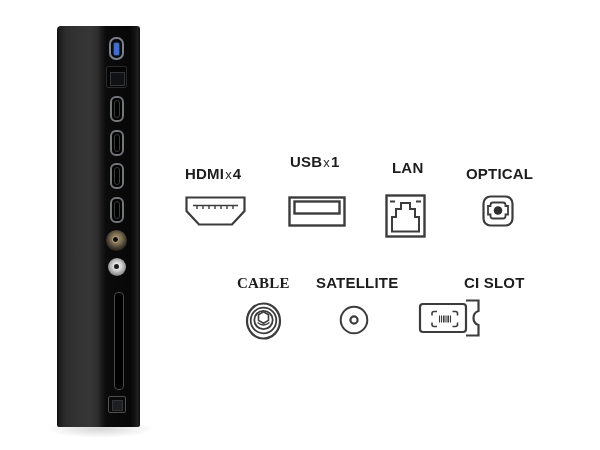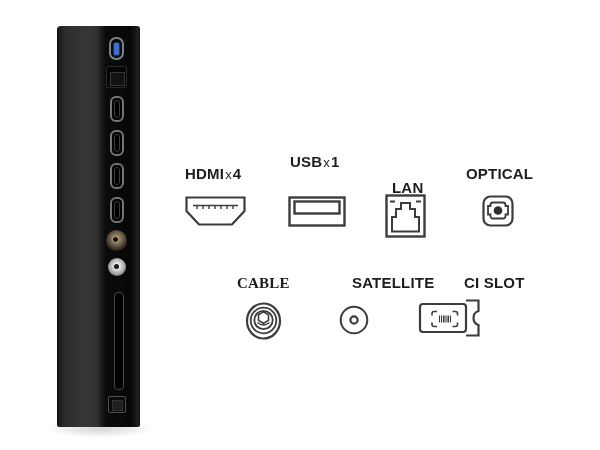--- a/index.html
+++ b/index.html
@@ -77,21 +77,21 @@
         <div class="sat-hole"></div>
       </div>
     <div class="port port-ci-tv" style="left:57px;top:266px;"></div>
     <div class="port port-bottom" style="left:51px;top:370px;">
         <div class="bottom-inner"></div>
       </div>
   </div>
 
   <div class="plabel" style="left:185px;top:166px;"><span>HDMI</span><span class="xmark">x</span><span>4</span></div>
   <div class="plabel" style="left:290px;top:154px;"><span>USB</span><span class="xmark">x</span><span>1</span></div>
-  <div class="plabel" style="left:392px;top:180px;"><span>LAN</span></div>
+  <div class="plabel" style="left:392px;top:160px;"><span>LAN</span></div>
   <div class="plabel" style="left:466px;top:166px;"><span>OPTICAL</span></div>
 
   <div class="picon" style="left:185px;top:196px;">
     <svg width="61" height="30" viewBox="0 0 61 30" fill="none" stroke="#3c3c3c">
       <path d="M1.5 1.5 H59.5 V15 L47 28.5 H14 L1.5 15 Z" stroke-width="2.2"></path>
       <path d="M8 9.5 H53" stroke-width="1.6"></path>
       <path d="M12 9.5 V13 M18 9.5 V13 M24 9.5 V13 M30 9.5 V13 M36 9.5 V13 M42 9.5 V13 M48 9.5 V13" stroke-width="1.4"></path>
     </svg>
   </div>
   <div class="picon" style="left:288px;top:196px;">
@@ -109,21 +109,21 @@
   </div>
   <div class="picon" style="left:482px;top:195px;">
     <svg width="32" height="32" viewBox="0 0 32 32" fill="none" stroke="#3c3c3c">
       <rect x="1.5" y="1.5" width="29" height="29" rx="7" stroke-width="2.2"></rect>
       <path d="M11 7.5 H21 Q23.5 7.5 23.5 10 V11 H26 V19.5 H23.5 V21 Q23.5 23.5 21 23.5 H11 Q8.5 23.5 8.5 21 V19.5 H6 V11 H8.5 V10 Q8.5 7.5 11 7.5 Z" stroke-width="1.8"></path>
       <circle cx="16" cy="15.5" r="4.3" fill="#2e2e2e" stroke="none"></circle>
     </svg>
   </div>
 
   <div class="plabel" style="left:237px;top:275px;font-family:Liberation Serif, serif;"><span>CABLE</span></div>
-  <div class="plabel" style="left:316px;top:275px;margin-left:36px;"><span>SATELLITE</span></div>
+  <div class="plabel" style="left:316px;top:275px;"><span>SATELLITE</span></div>
   <div class="plabel" style="left:424px;top:275px;margin-left:40px;"><span>CI SLOT</span></div>
 
   <div class="picon" style="left:245px;top:301px;">
     <svg width="37" height="40" viewBox="0 0 37 40" fill="none" stroke="#3c3c3c">
       <ellipse cx="18.5" cy="20" rx="16.5" ry="17.5" stroke-width="2.2"></ellipse>
       <circle cx="18.5" cy="19.5" r="12.8" stroke-width="1.8"></circle>
       <circle cx="18.5" cy="19" r="9.2" stroke-width="1.8"></circle>
       <path d="M18.5 10.8 L23.5 13.7 V19.4 L18.5 22.3 L13.5 19.4 V13.7 Z" stroke-width="1.6"></path>
       <path d="M12.5 21.5 Q18.5 26.5 24.5 21.5" stroke-width="1.3"></path>
     </svg>

